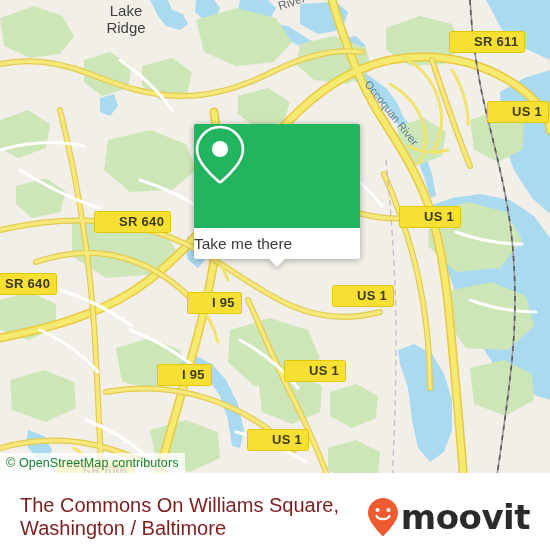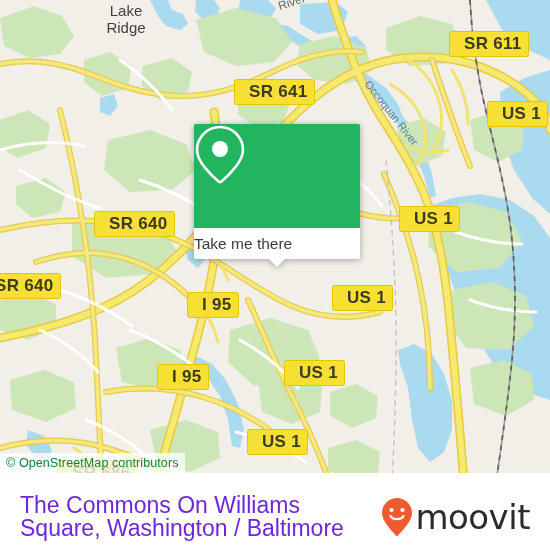--- a/index.html
+++ b/index.html
@@ -25,23 +25,23 @@
   }
 
   
   .shield {
     position:absolute;
     background:#f7e033;
     border:1.6px solid #dfc800;
     border-radius:2.5px;
     color:#3d3a1e;
     font-weight:bold;
-    font-size:17px;
+    font-size:13px;
     line-height:1;
-    padding:3px 6px 4px 14px;
+    padding:3px 6px 4px 24px;
     white-space:nowrap;
     letter-spacing:.3px;
     font-family:"Liberation Sans", sans-serif;
   }
 
   
   .place-label {
     position:absolute;
     color:#3f3f3f;
     font-size:15px;
@@ -86,27 +86,27 @@
   }
 
   
   #footer {
     position:absolute; left:0; top:483px; width:550px; height:67px;
     background:#ffffff;
     display:flex; align-items:center; justify-content:space-between;
     padding:0 20px 0 20px;
   }
   #footer-title {
-    color:#6d28d9; font-size:23px; line-height:23px;
+    color:#7f1d1d; font-size:20px; line-height:23px;
     max-width:380px;
   }
   #moovit-logo { display:flex; align-items:center; gap:2px; flex:none; }
   #moovit-word {
     color:#2b2b2b; font-size:34px; line-height:34px; letter-spacing:-0.5px;
-    font-family:"DejaVu Sans", sans-serif; font-weight:400;
+    font-family:"DejaVu Sans", sans-serif; font-weight:700;
   }
 </style>
 </head>
 <body>
 
 <div id="app">
 
   <div id="map">
 
     <svg width="550" height="483" viewBox="0 0 550 483">
@@ -261,21 +261,20 @@
       </g>
     </svg>
 
     <div class="place-label" style="left:86px; top:2px; width:80px;">Lake<br>Ridge</div>
     <div class="place-label" style="left:262px; top:-6px; width:60px; font-size:12px; color:#6a6a6a;
                 transform:rotate(-18deg);">River</div>
 
     <div class="water-label" style="left:372px; top:78px; transform:rotate(52deg); transform-origin:left top;">Occoquan River</div>
 
     <div class="shield" style="left:449px; top:31px;">SR 611</div>
-    <div class="shield" style="left:234px; top:79px;">SR 641</div>
     <div class="shield" style="left:487px; top:101px;">US 1</div>
     <div class="shield" style="left:94px; top:211px;">SR 640</div>
     <div class="shield" style="left:399px; top:206px;">US 1</div>
     <div class="shield" style="left:-20px; top:273px;">SR 640</div>
     <div class="shield" style="left:187px; top:292px;">I 95</div>
     <div class="shield" style="left:332px; top:285px;">US 1</div>
     <div class="shield" style="left:157px; top:364px;">I 95</div>
     <div class="shield" style="left:284px; top:360px;">US 1</div>
     <div class="shield" style="left:247px; top:429px;">US 1</div>
     <div class="shield" style="left:57px; top:460px;">SR 686</div>

